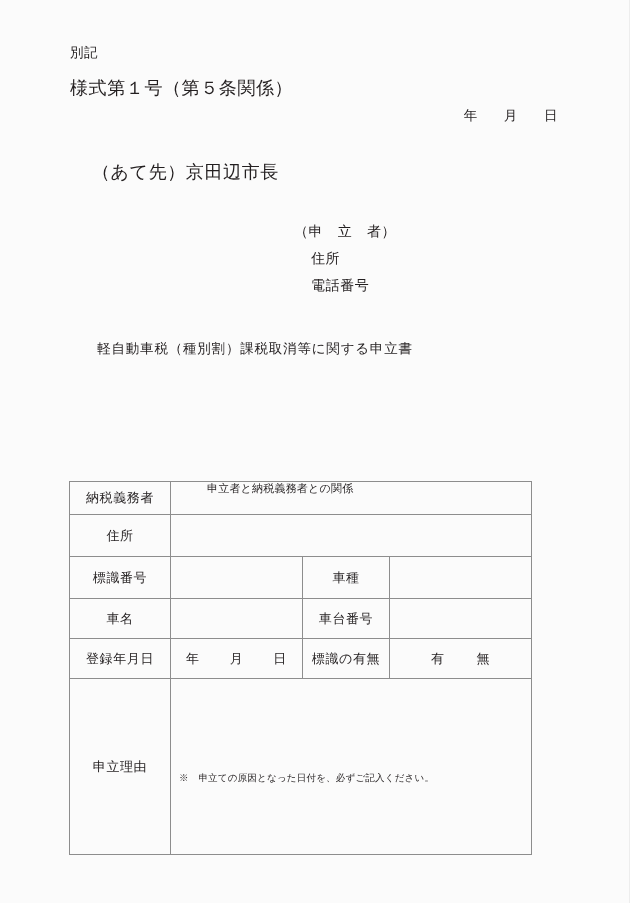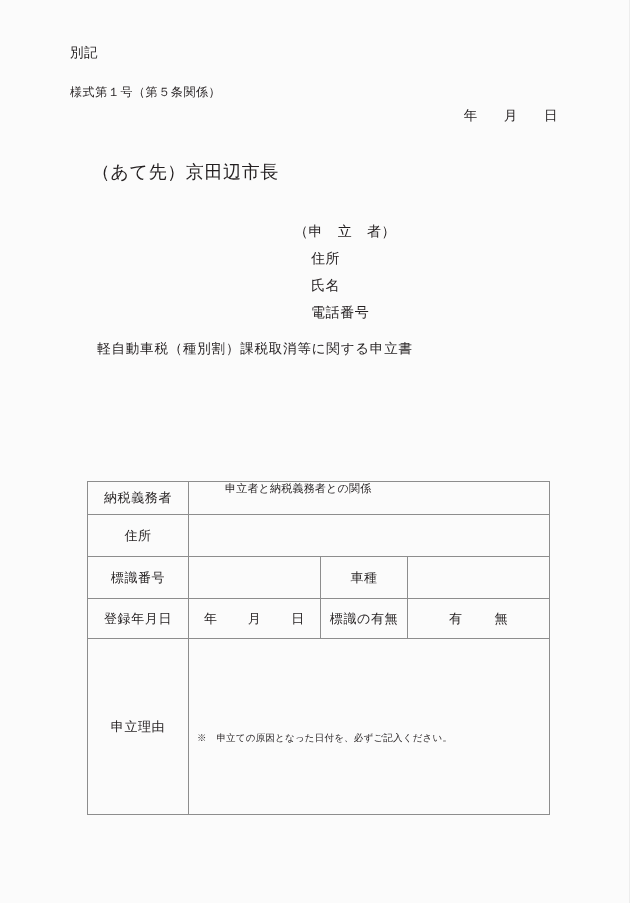--- a/index.html
+++ b/index.html
@@ -34,22 +34,22 @@
   .line-bekki {
     position: absolute;
     left: 70px;
     top: 44px;
     font-size: 13.5px;
     letter-spacing: 0.6px;
   }
   .line-yoshiki {
     position: absolute;
     left: 70px;
-    top: 84px;
-    font-size: 12px;
+    top: 76px;
+    font-size: 18px;
     letter-spacing: 0.6px;
   }
   .line-date {
     position: absolute;
     left: 0;
     top: 107px;
     width: 558px;
     text-align: right;
     font-size: 13.5px;
   }
@@ -96,21 +96,21 @@
     font-size: 13.5px;
     line-height: 28px;
     letter-spacing: 0.35px;
   }
   .body-par .l1 { display: block; text-indent: 13px; }
   .body-par .l2 { display: block; }
 
   
   .form-table {
     position: absolute;
-    left: 87px;
+    left: 69px;
     top: 481px;
     width: 462px;
     border-collapse: collapse;
     table-layout: fixed;
     font-size: 13px;
   }
   .form-table td {
     border: 1px solid #8d8d8d;
     padding: 0;
     vertical-align: middle;
@@ -177,21 +177,20 @@
 
   <div class="line-date">
     <span>年</span><span class="date-gap"></span><span>月</span><span class="date-gap"></span><span>日</span>
   </div>
 
   <div class="line-atesaki">（あて先）京田辺市長</div>
 
   <div class="applicant">
     <div class="row">（申　立　者）</div>
     <div class="row indent">住所</div>
-    <div class="row indent">氏名</div>
     <div class="row indent">電話番号</div>
   </div>
 
   <div class="doc-title">軽自動車税（種別割）課税取消等に関する申立書</div>
 
   <div class="body-par">
   </div>
 
   <table class="form-table">
     <colgroup>
@@ -212,20 +211,26 @@
       <tr class="r-address">
         <td>住所</td>
         <td colspan="3"></td>
       </tr>
       <tr class="r-plate">
         <td>標識番号</td>
         <td></td>
         <td>車種</td>
         <td></td>
       </tr>
+      <tr class="r-carname">
+        <td>車名</td>
+        <td></td>
+        <td>車台番号</td>
+        <td></td>
+      </tr>
       <tr class="r-regdate">
         <td>登録年月日</td>
         <td>
           <span class="ymd">年</span><span class="ymd-gap"></span><span class="ymd">月</span><span class="ymd-gap"></span><span class="ymd">日</span>
         </td>
         <td>標識の有無</td>
         <td>
           <span class="yn">有</span><span class="yn-gap"></span><span class="yn">無</span>
         </td>
       </tr>

